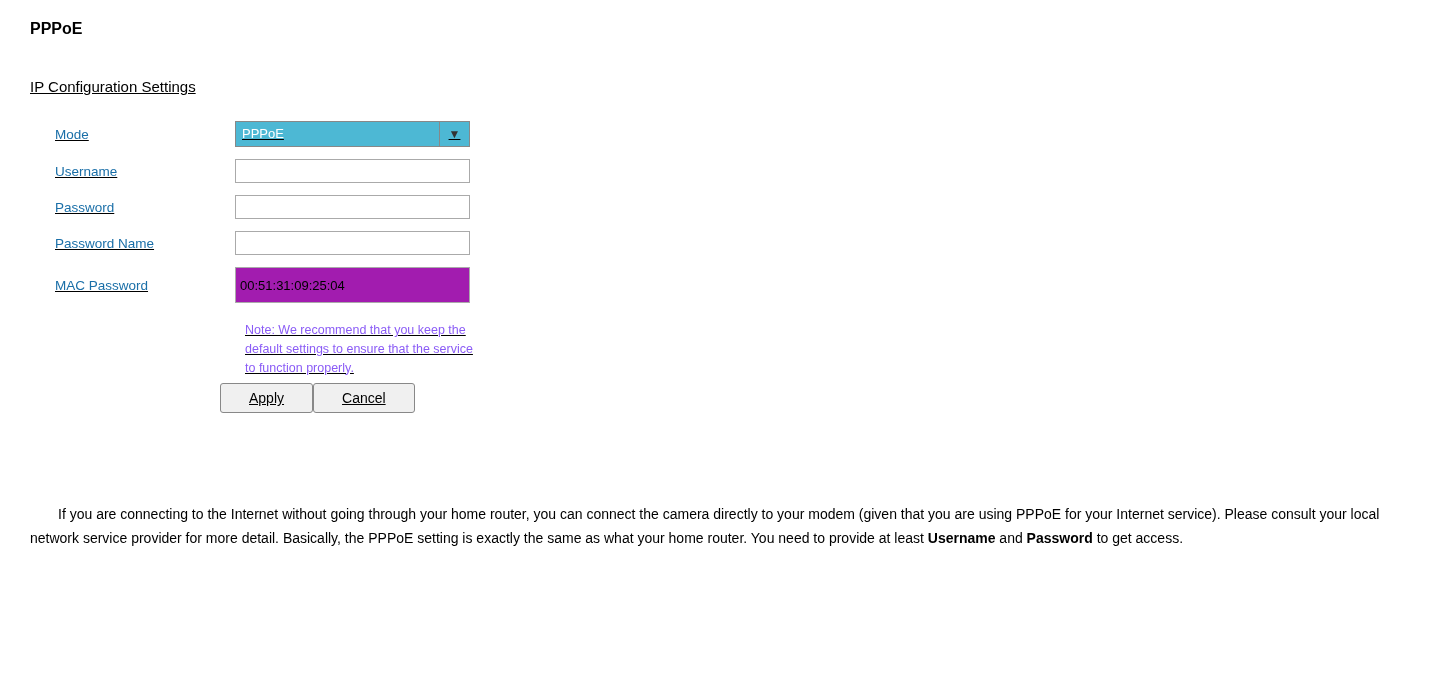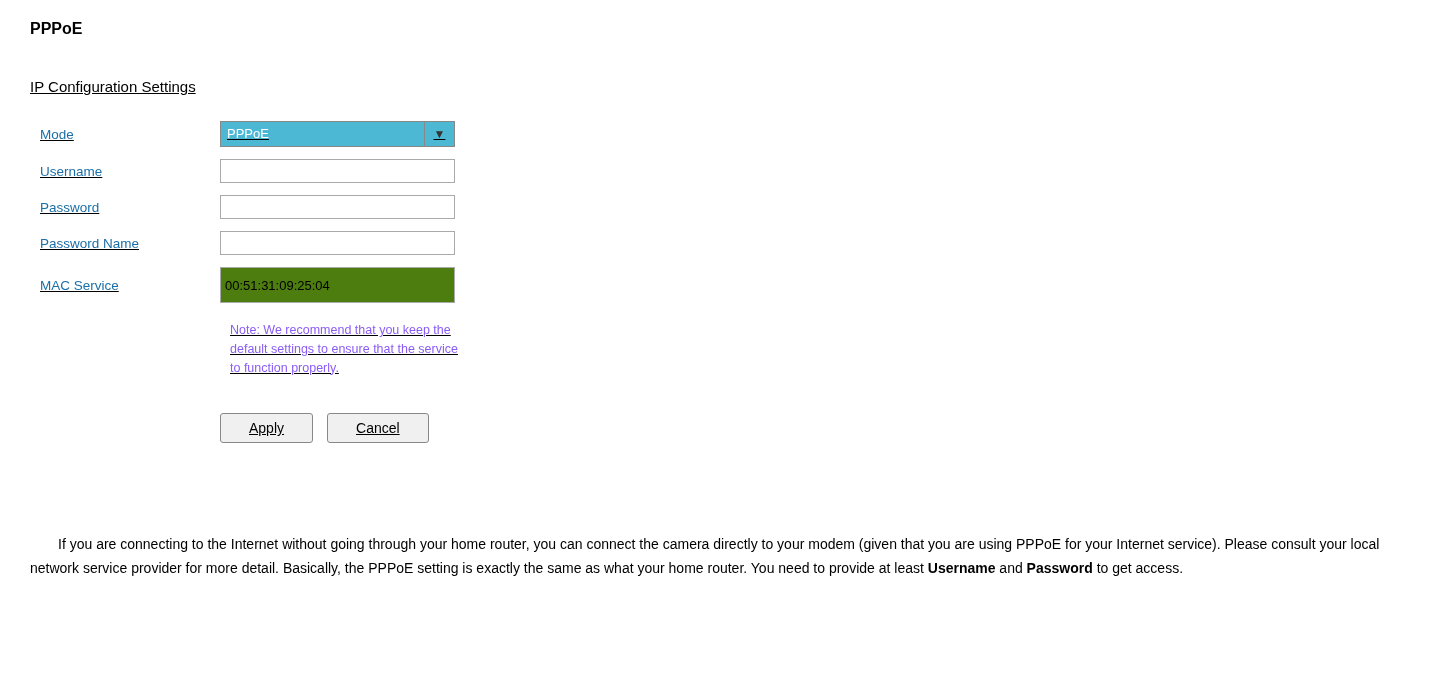--- a/index.html
+++ b/index.html
@@ -32,21 +32,21 @@
 
     .section-title {
       font-size: 15px;
       font-weight: normal;
       margin-bottom: 20px;
       color: #000;
     }
 
     .form-table {
       border-collapse: collapse;
-      margin-left: 10px;
+      margin-left: 25px;
     }
 
     .form-table tr td {
       padding: 6px 10px 6px 0;
       vertical-align: middle;
     }
 
     .form-table tr td:first-child {
       width: 180px;
       color: #1a6fa8;
@@ -96,39 +96,38 @@
       background: #fff;
       outline: none;
     }
 
     .mac-input {
       border: 1px solid #aaa;
       height: 24px;
       width: 235px;
       padding: 17px 4px;
       font-size: 13px;
-      background: #4d7c0f;
+      background: #a21caf;
       color: #000;
       outline: none;
     }
 
     .note-text {
       font-size: 12.5px;
       color: #8b5cf6;
       margin-top: 6px;
       margin-left: 10px;
       max-width: 400px;
       line-height: 1.5;
     }
 
     .button-row {
       display: flex;
       align-items: flex-start;
-      gap: 14px;
-      margin-top: 30px;
+      gap: 0;
       margin-left: 10px;
       justify-content: flex-start;
       padding-left: 180px;
     }
 
     .btn {
       border: 1px solid #888;
       background: #f0f0f0;
       padding: 6px 28px;
       font-size: 14px;
@@ -190,21 +189,21 @@
       </tr>
 
       <tr>
         <td>Password Name</td>
         <td>
           <input class="text-input" type="text" value="" style="">
         </td>
       </tr>
 
       <tr>
-        <td>MAC Service</td>
+        <td>MAC Password</td>
         <td>
           <input class="mac-input" type="text" value="00:51:31:09:25:04" style="">
         </td>
       </tr>
 
       <tr>
         <td></td>
         <td>
           <div class="note-text">Note: We recommend that you keep the default settings to ensure that the service to function properly.</div>
         </td>

